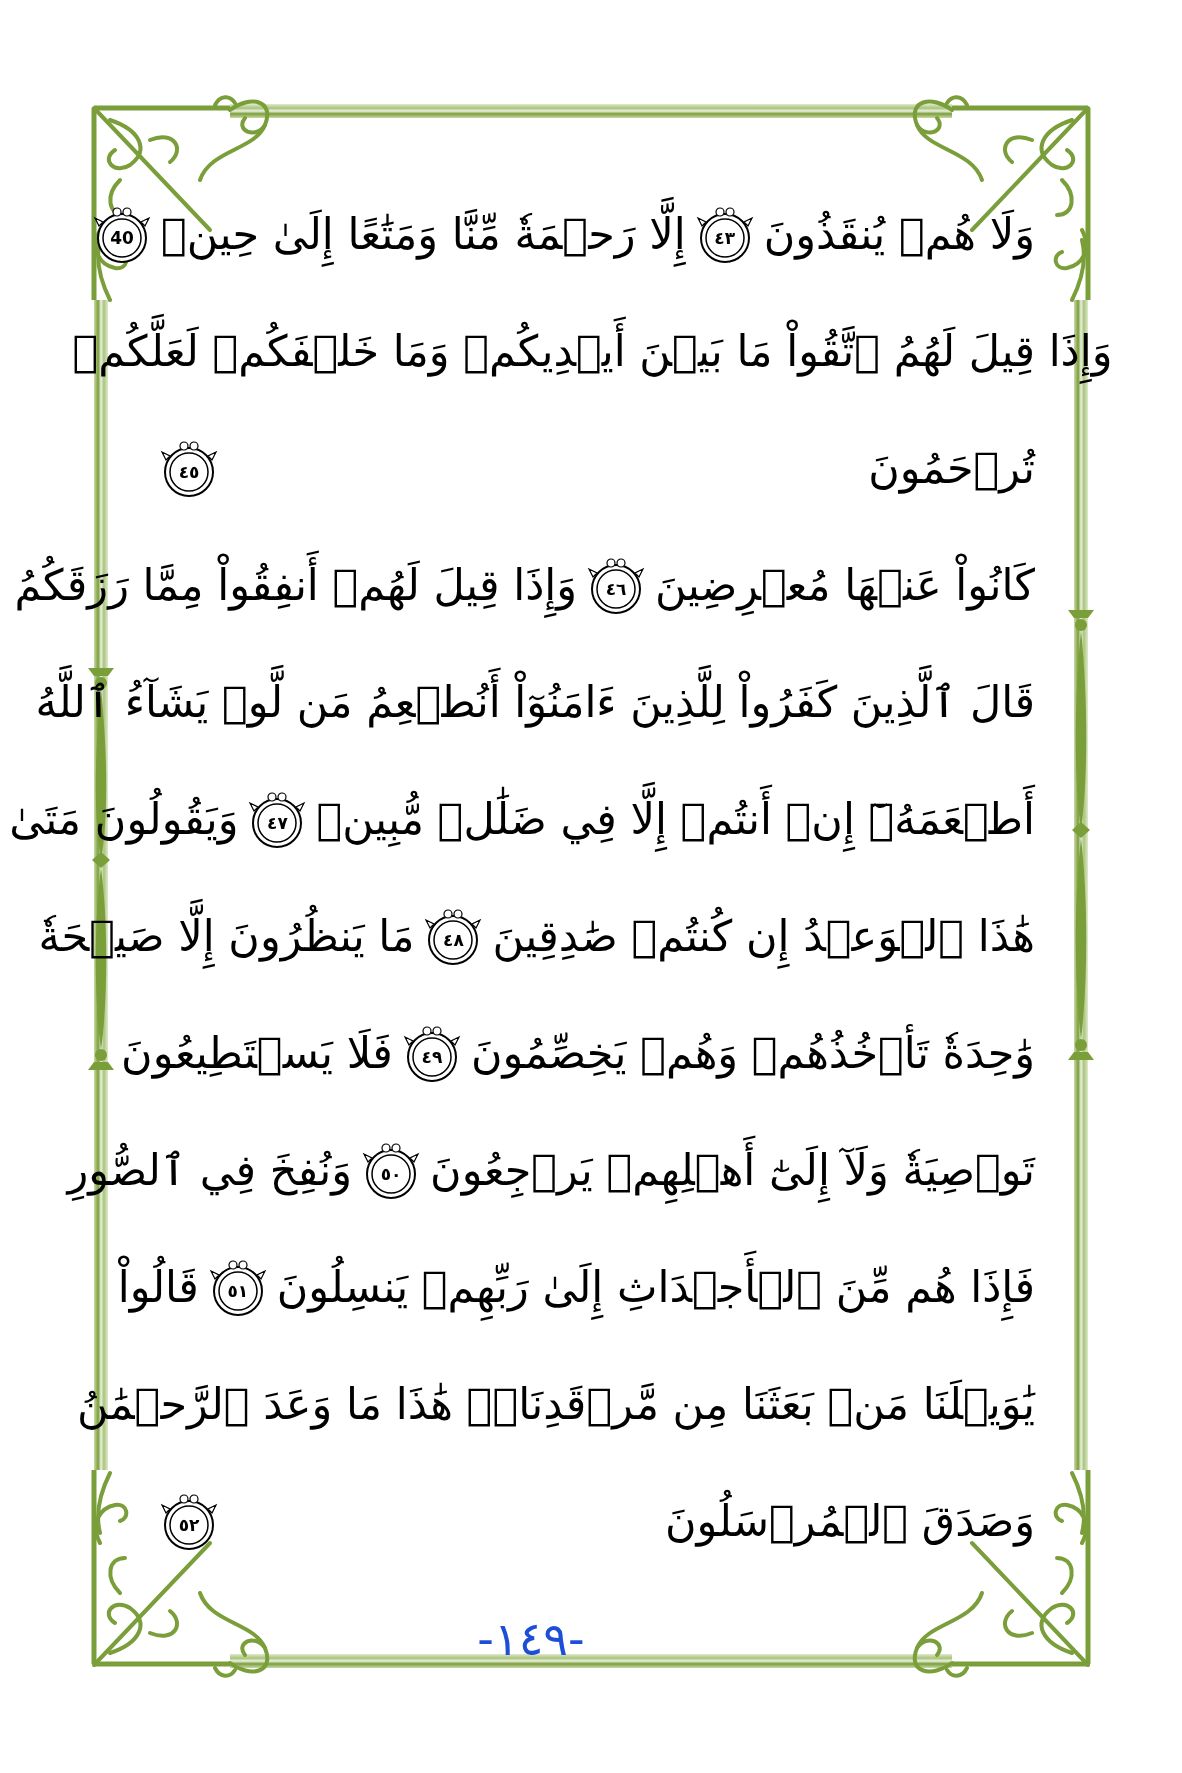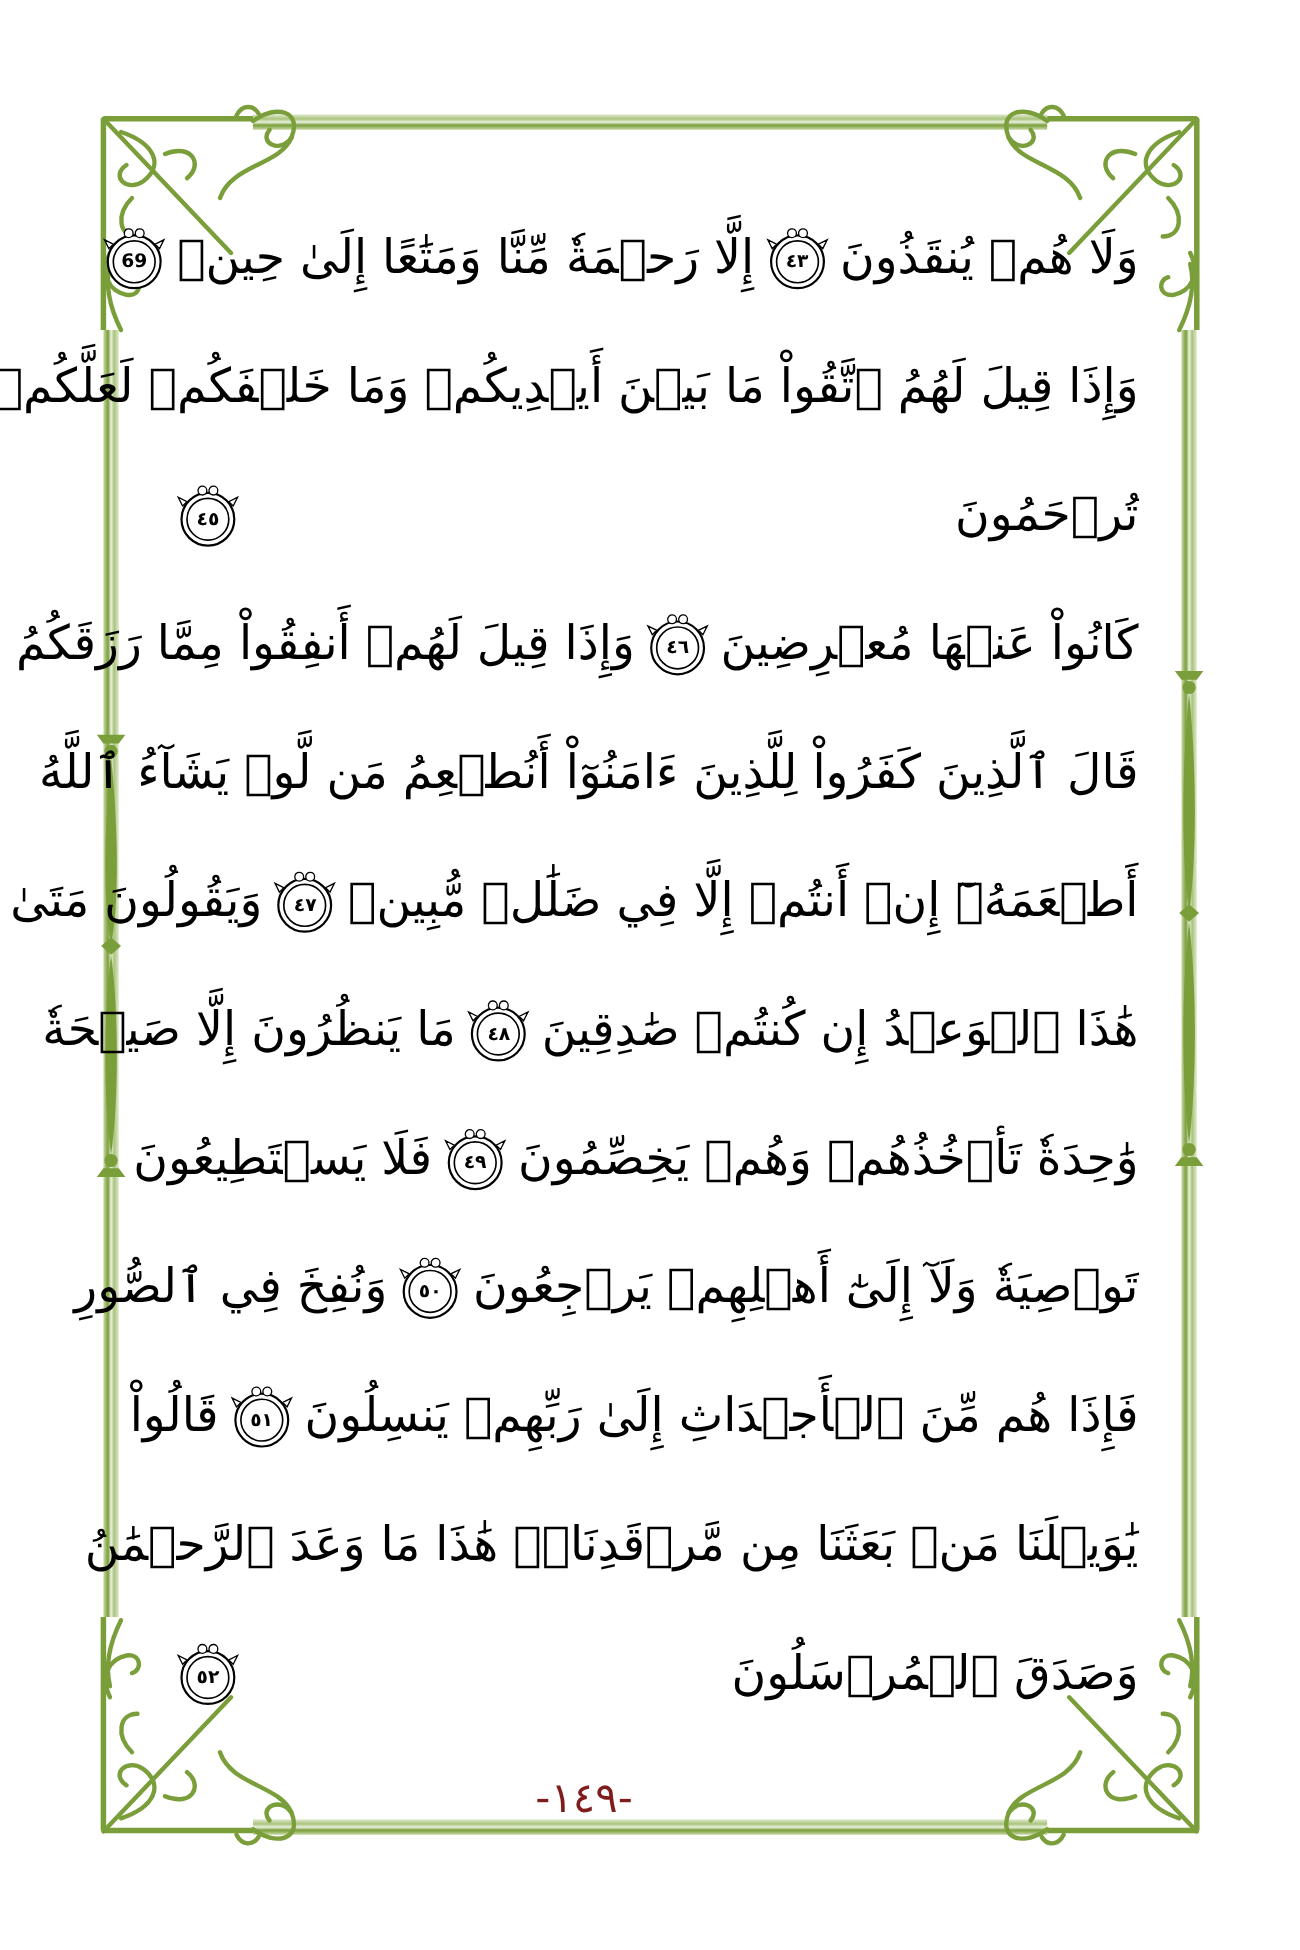--- a/index.html
+++ b/index.html
@@ -47,22 +47,22 @@
       margin-top: 8px;
       direction: rtl;
     }
 
     .page-number {
       position: absolute;
       left: 0; width: 1062px;
       top: 1612px;
       text-align: center;
       font-family: "DejaVu Sans", sans-serif;
-      font-size: 38px;
-      color: #7f1d1d;
+      font-size: 46px;
+      color: #1d4ed8;
       letter-spacing: 2px;
     }
   </style>
 </head>
 <body>
 
 <div class="page-frame">
   <svg class="frame-svg" width="1182" height="1773" viewBox="0 0 1182 1773">
     <defs>
       <linearGradient id="hbar" x1="0" y1="0" x2="0" y2="1">
@@ -184,27 +184,27 @@
       </span>
       <span class="seg">إِلَّا رَحۡمَةٗ مِّنَّا وَمَتَٰعًا إِلَىٰ حِينٖ</span>
       <span class="ayah-marker">
         <svg width="58" height="60" viewBox="0 0 58 60">
             <circle cx="29" cy="34" r="24" fill="#fff" stroke="#000" stroke-width="2"></circle>
             <circle cx="29" cy="34" r="19" fill="none" stroke="#000" stroke-width="1.5"></circle>
             <circle cx="24" cy="8" r="4" fill="#fff" stroke="#000" stroke-width="1.2"></circle>
             <circle cx="34" cy="8" r="4" fill="#fff" stroke="#000" stroke-width="1.2"></circle>
             <path d="M6 22 L2 14 L10 18 Z M52 22 L56 14 L48 18 Z" fill="#fff" stroke="#000" stroke-width="1.2"></path>
           </svg>
-        <span class="ayah-num">69</span>
-      </span>
-    </div>
-  </div>
-
-  <div class="line">
-    <div class="seg-wrap" style="justify-content:flex-start;">
+        <span class="ayah-num">40</span>
+      </span>
+    </div>
+  </div>
+
+  <div class="line">
+    <div class="seg-wrap" style="justify-content:center;">
       <span class="seg">وَإِذَا قِيلَ لَهُمُ ٱتَّقُواْ مَا بَيۡنَ أَيۡدِيكُمۡ وَمَا خَلۡفَكُمۡ لَعَلَّكُمۡ</span>
     </div>
   </div>
 
   <div class="line">
     <div class="seg-wrap">
       <span class="seg">تُرۡحَمُونَ</span>
       <span class="ayah-marker">
         <svg width="58" height="60" viewBox="0 0 58 60">
             <circle cx="29" cy="34" r="24" fill="#fff" stroke="#000" stroke-width="2"></circle>

